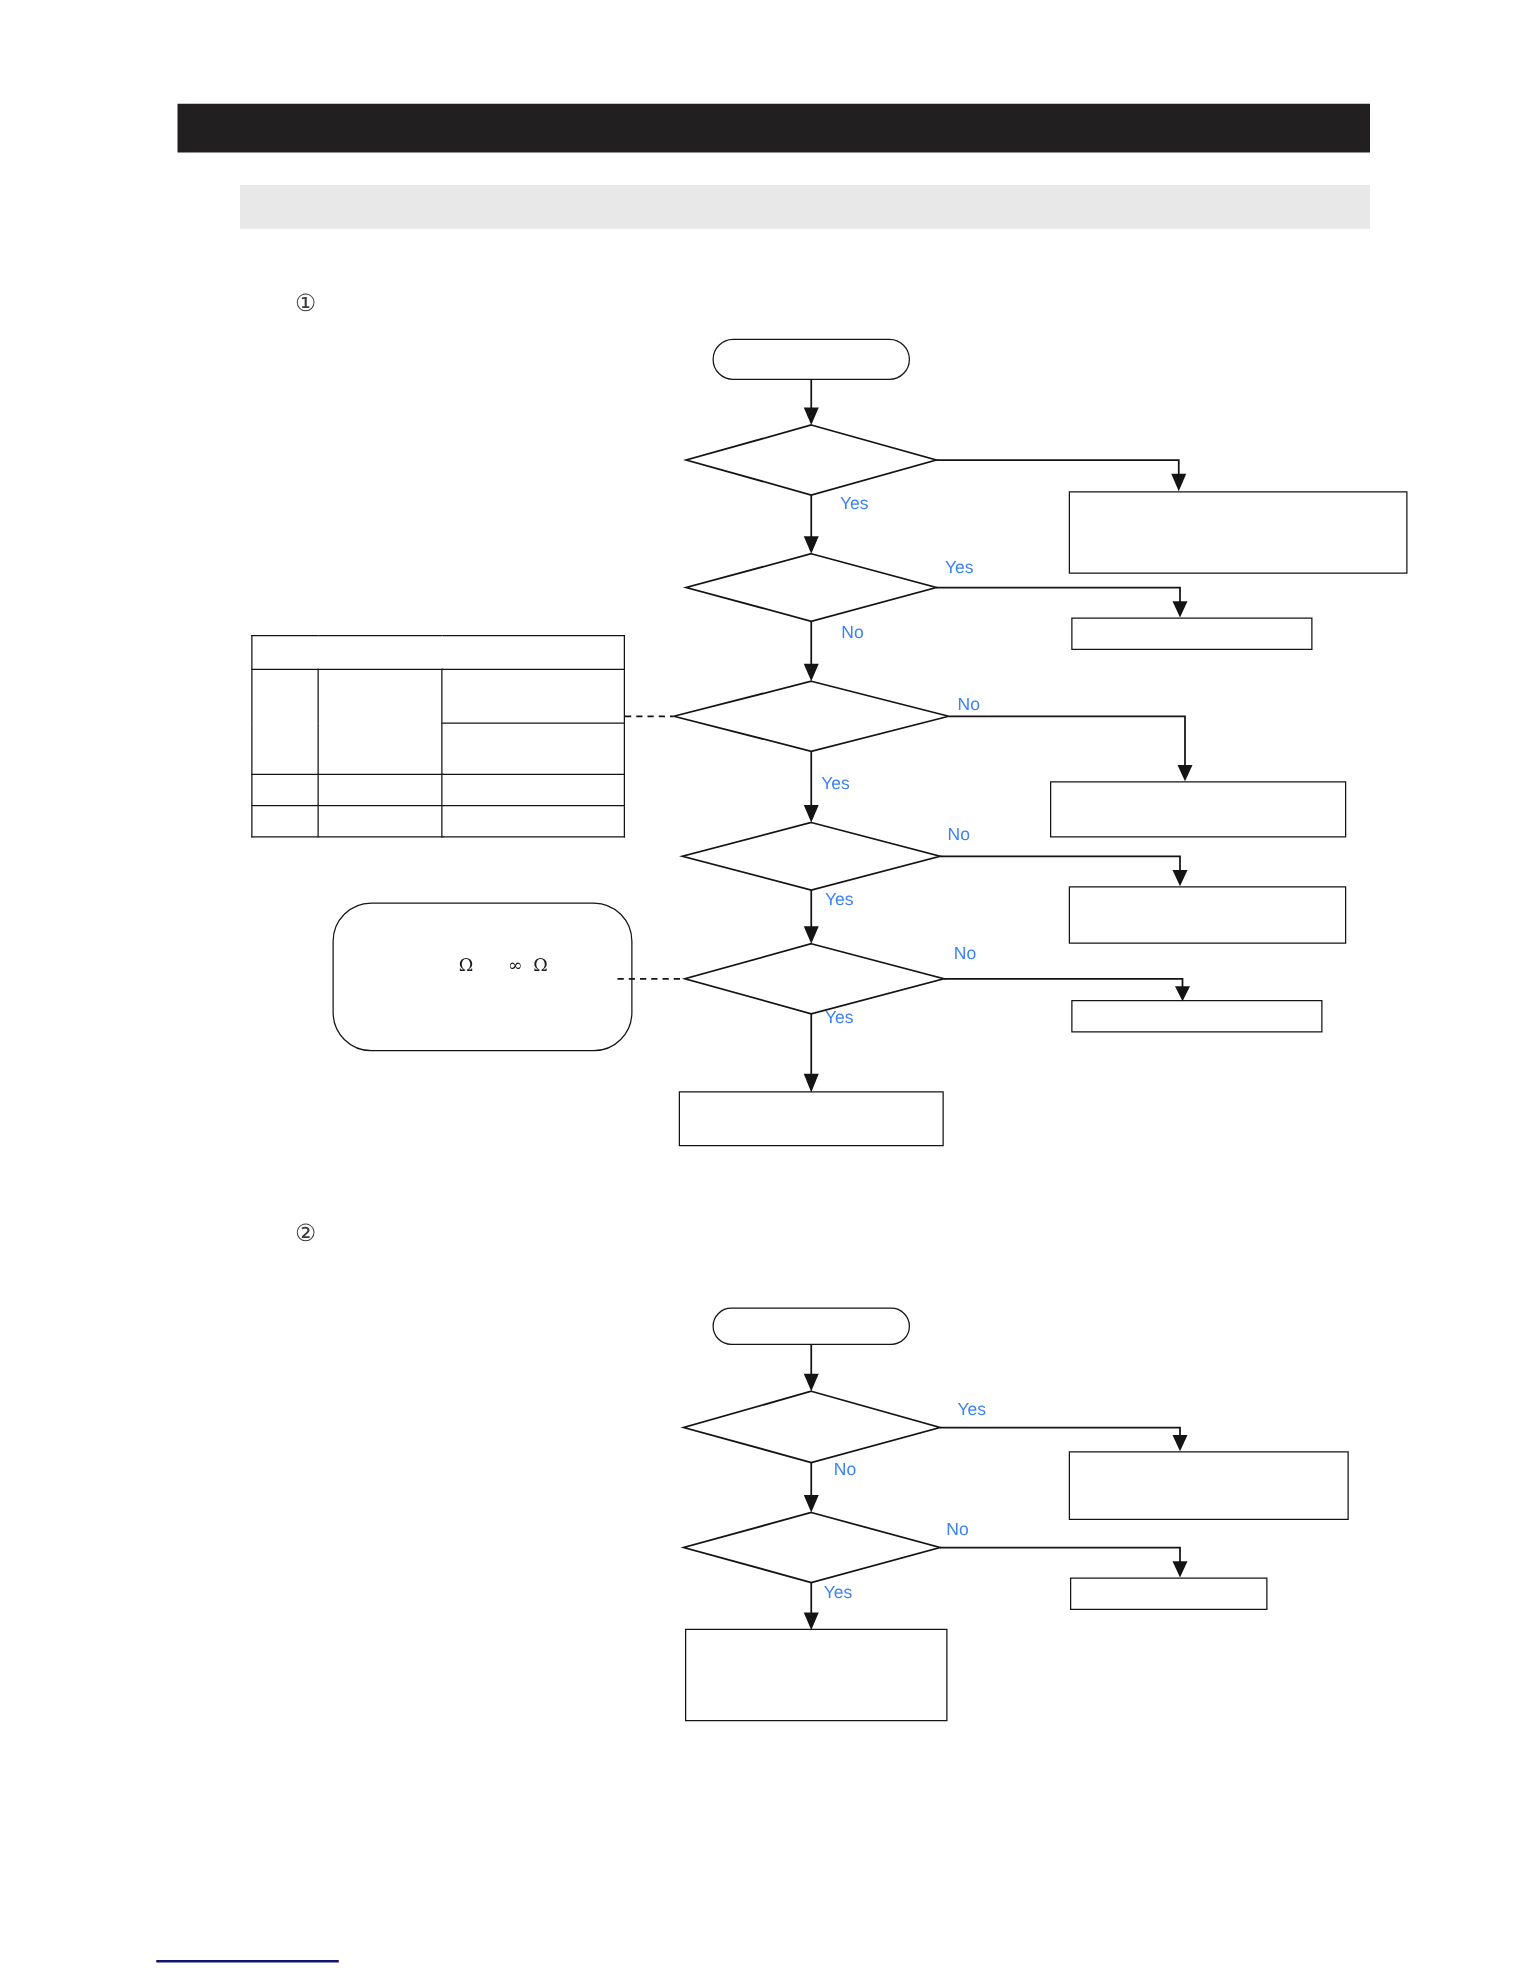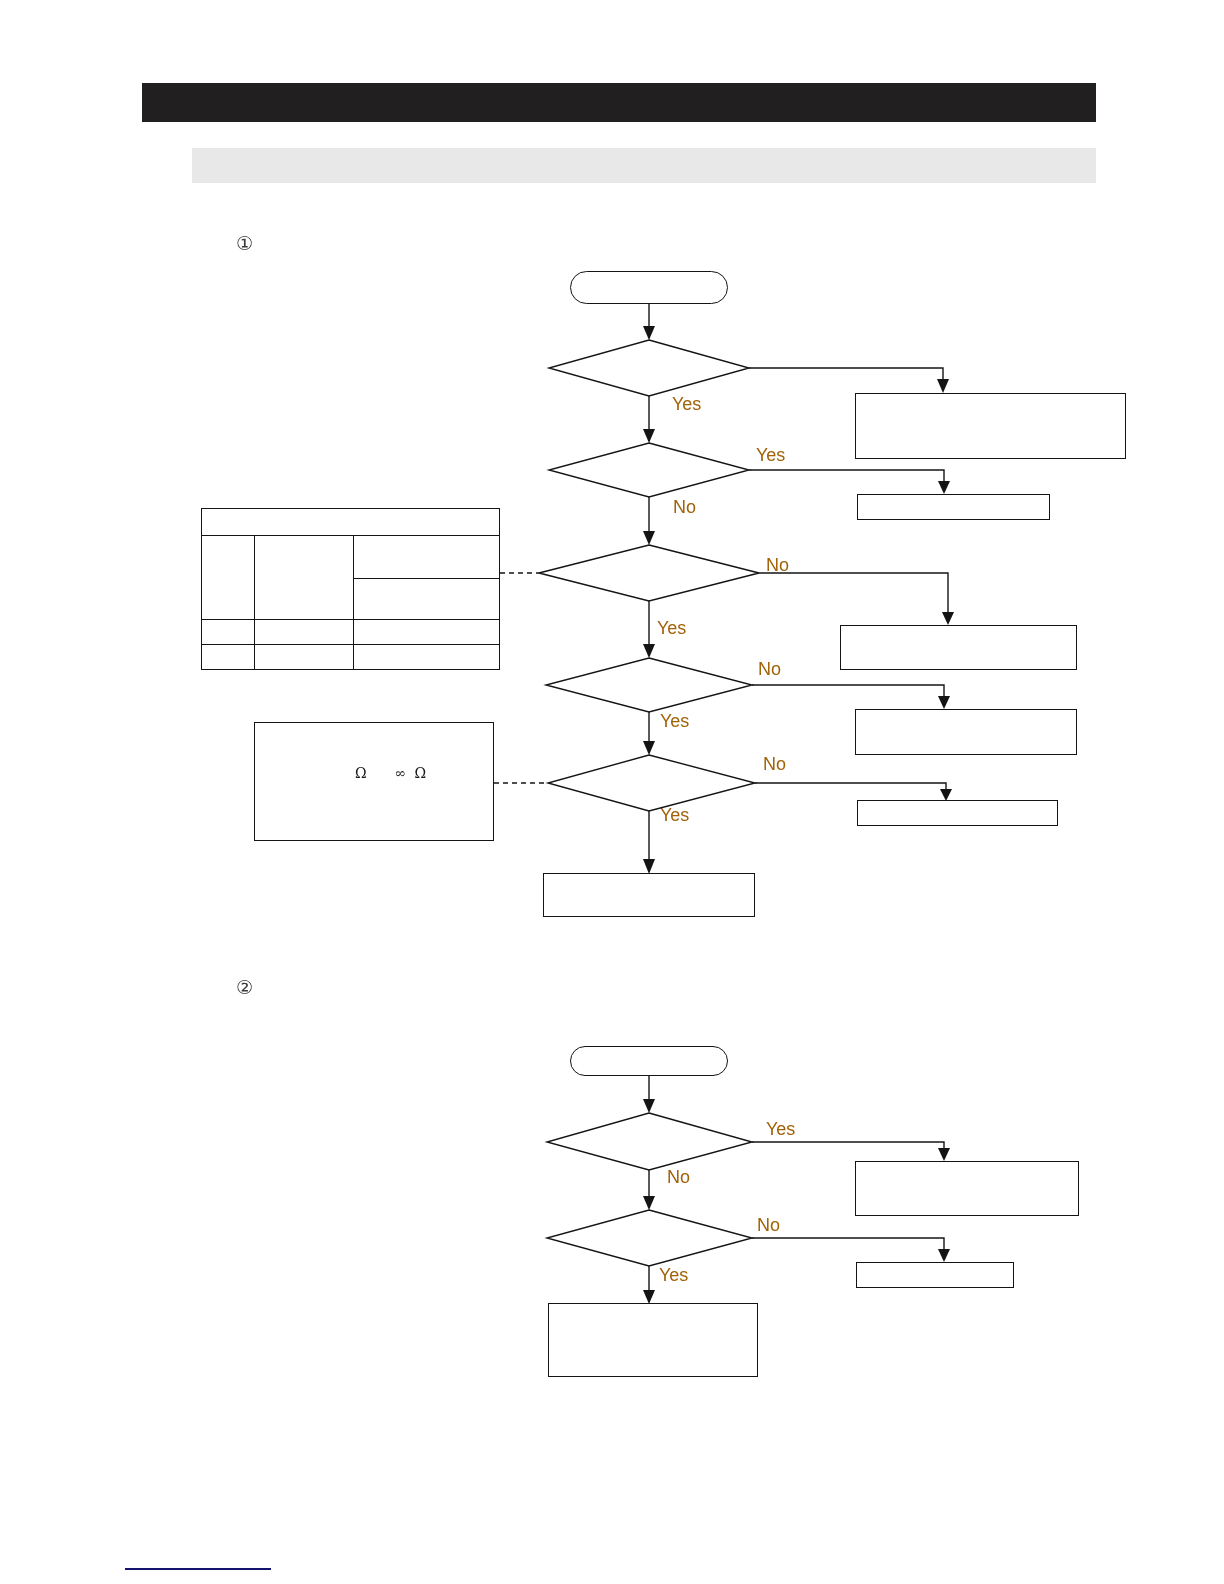--- a/index.html
+++ b/index.html
@@ -66,23 +66,23 @@
     background: #ffffff;
     box-sizing: border-box;
     border-collapse: collapse;
   }
   .fc-table td {
     border: 1.2px solid #141414;
     padding: 0;
   }
   .fc-label {
     position: absolute;
-    font-size: 18px;
+    font-size: 14px;
     font-family: "Liberation Sans", sans-serif;
-    color: #a16207;
+    color: #3b82f6;
     line-height: 1;
     user-select: none;
     text-align: center;
   }
   .ohm-text {
     position: absolute;
     font-size: 14px;
     font-family: "DejaVu Serif", serif;
     letter-spacing: 2px;
     color: #1a1a1a;
@@ -163,21 +163,21 @@
     <td></td>
   </tr>
   <tr>
     <td style="height:24px;"></td>
     <td colspan="2"></td>
     <td></td>
   </tr>
 </tbody>
   </table>
 
-<div class="fc-box" style="left:254px; top:722px; width:240px; height:119px;">
+<div class="fc-box" style="left:266px; top:722px; width:240px; height:119px;border-radius:31px;">
   <div class="ohm-text" style="left:100px; top:42px;">Ω    ∞ Ω</div>
 </div>
 
 <div class="fc-terminator" style="left:570px; top:271px; width:158px; height:33px;">
   <span></span>
 </div>
 
 <div class="fc-box" style="left:855px; top:393px; width:271px; height:66px;">
   <span></span>
 </div>

